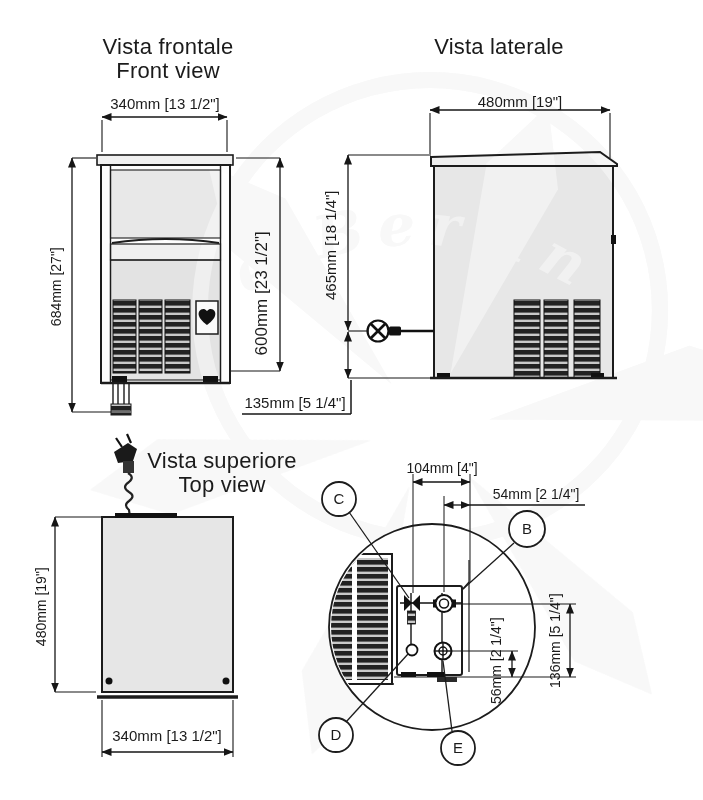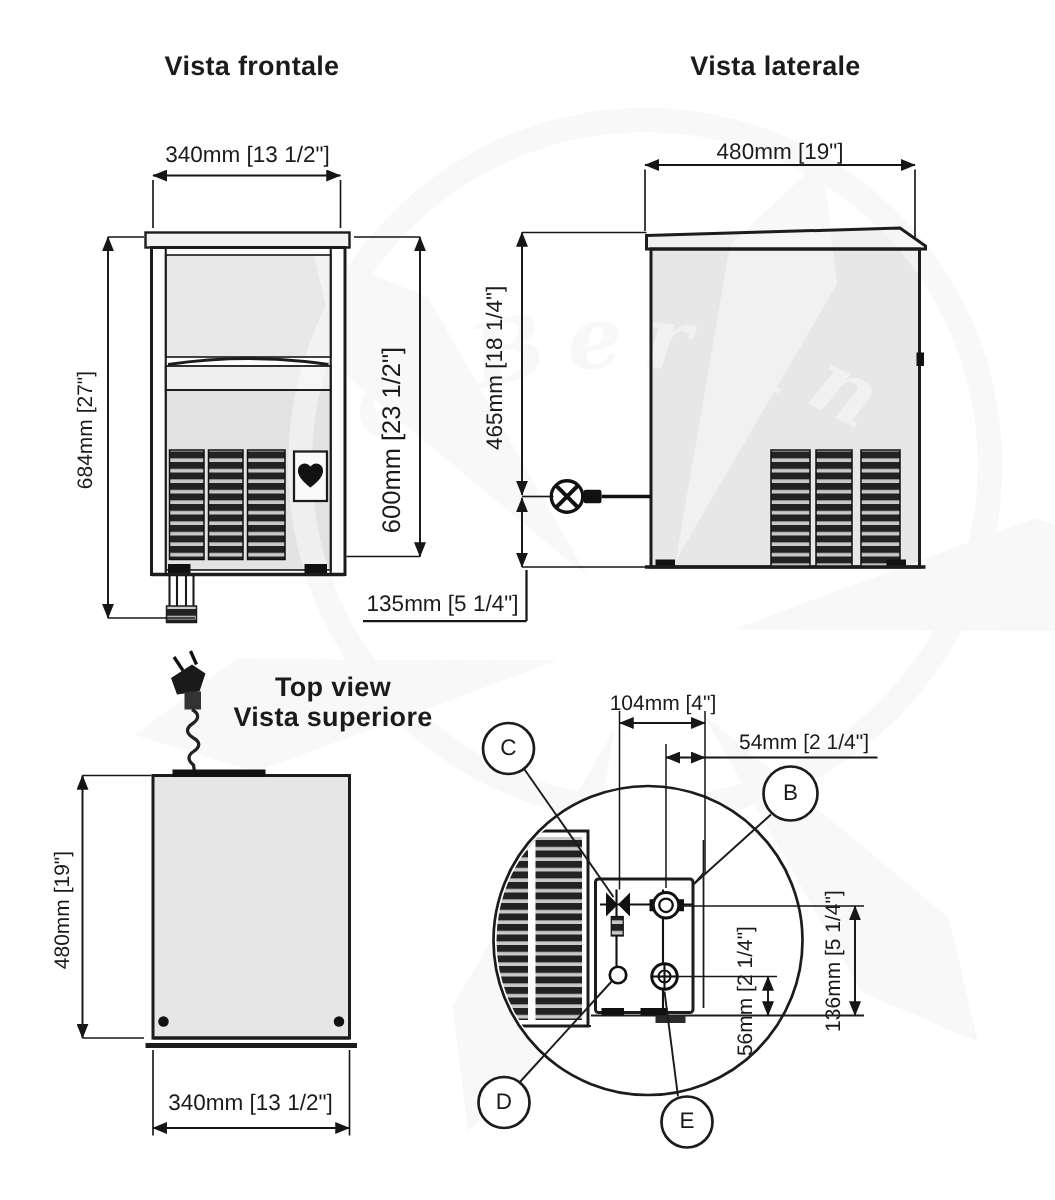--- a/index.html
+++ b/index.html
@@ -1,21 +1,21 @@
 <!DOCTYPE html>
 <html><head>
 <meta charset="utf-8">
 <style>
   html,body{margin:0;padding:0;background:#fff;}
   .canvas{position:relative;width:703px;height:800px;background:#fff;overflow:hidden;
           font-family:"Liberation Sans",sans-serif;color:#1b1b1b;}
   .art{position:absolute;left:0;top:0;}
   .lbl{position:absolute;text-align:center;white-space:nowrap;color:#1b1b1b;line-height:1.1;}
   .rot{transform:rotate(-90deg);transform-origin:center center;}
-  .title{font-size:18px;font-weight:bold;letter-spacing:.2px;}
+  .title{font-size:22px;font-weight:normal;letter-spacing:.2px;}
   .dim15{font-size:15px;}
   .dim14{font-size:14px;}
   .dim17{font-size:17px;}
   .circlbl{font-size:15px;}
 </style>
 </head>
 <body>
 
 <div class="canvas">
 
@@ -235,27 +235,28 @@
     <line x1="470" y1="505" x2="585" y2="505" stroke-width="1.3"></line>
     <line x1="453" y1="604" x2="576" y2="604"></line>
     <line x1="452" y1="651" x2="518" y2="651"></line>
     <line x1="570" y1="604" x2="570" y2="677" marker-start="url(#arr)" marker-end="url(#arr)" stroke-width="1.3"></line>
     <line x1="512" y1="651" x2="512" y2="677" marker-start="url(#arr)" marker-end="url(#arr)" stroke-width="1.3"></line>
   </g>
 </svg>
 
 <div class="lbl title" style="left:88px;top:35px;width:160px;">
   <div>Vista frontale</div>
-</div>
-<div class="lbl title" style="left:437px;top:35px;width:160px;">
+  <div>Front view</div>
+</div>
+<div class="lbl title" style="left:419px;top:35px;width:160px;">
   <div>Vista laterale</div>
 </div>
 <div class="lbl title" style="left:142px;top:449px;width:160px;">
+  <div>Vista superiore</div>
   <div>Top view</div>
-  <div>Vista superiore</div>
 </div>
 
 <div class="lbl dim15" style="left:95px;top:96px;width:140px;">340mm [13 1/2"]</div>
 <div class="lbl dim15" style="left:450px;top:94px;width:140px;">480mm [19"]</div>
 <div class="lbl dim14 rot" style="left:-13px;top:279px;width:140px;">684mm [27"]</div>
 <div class="lbl dim17 rot" style="left:192px;top:284px;width:140px;">600mm [23 1/2"]</div>
 <div class="lbl dim15 rot" style="left:261px;top:237px;width:140px;">465mm [18 1/4"]</div>
 <div class="lbl dim15" style="left:225px;top:395px;width:140px;">135mm [5 1/4"]</div>
 <div class="lbl dim14 rot" style="left:-28px;top:599px;width:140px;">480mm [19"]</div>
 <div class="lbl dim15" style="left:97px;top:728px;width:140px;">340mm [13 1/2"]</div>

